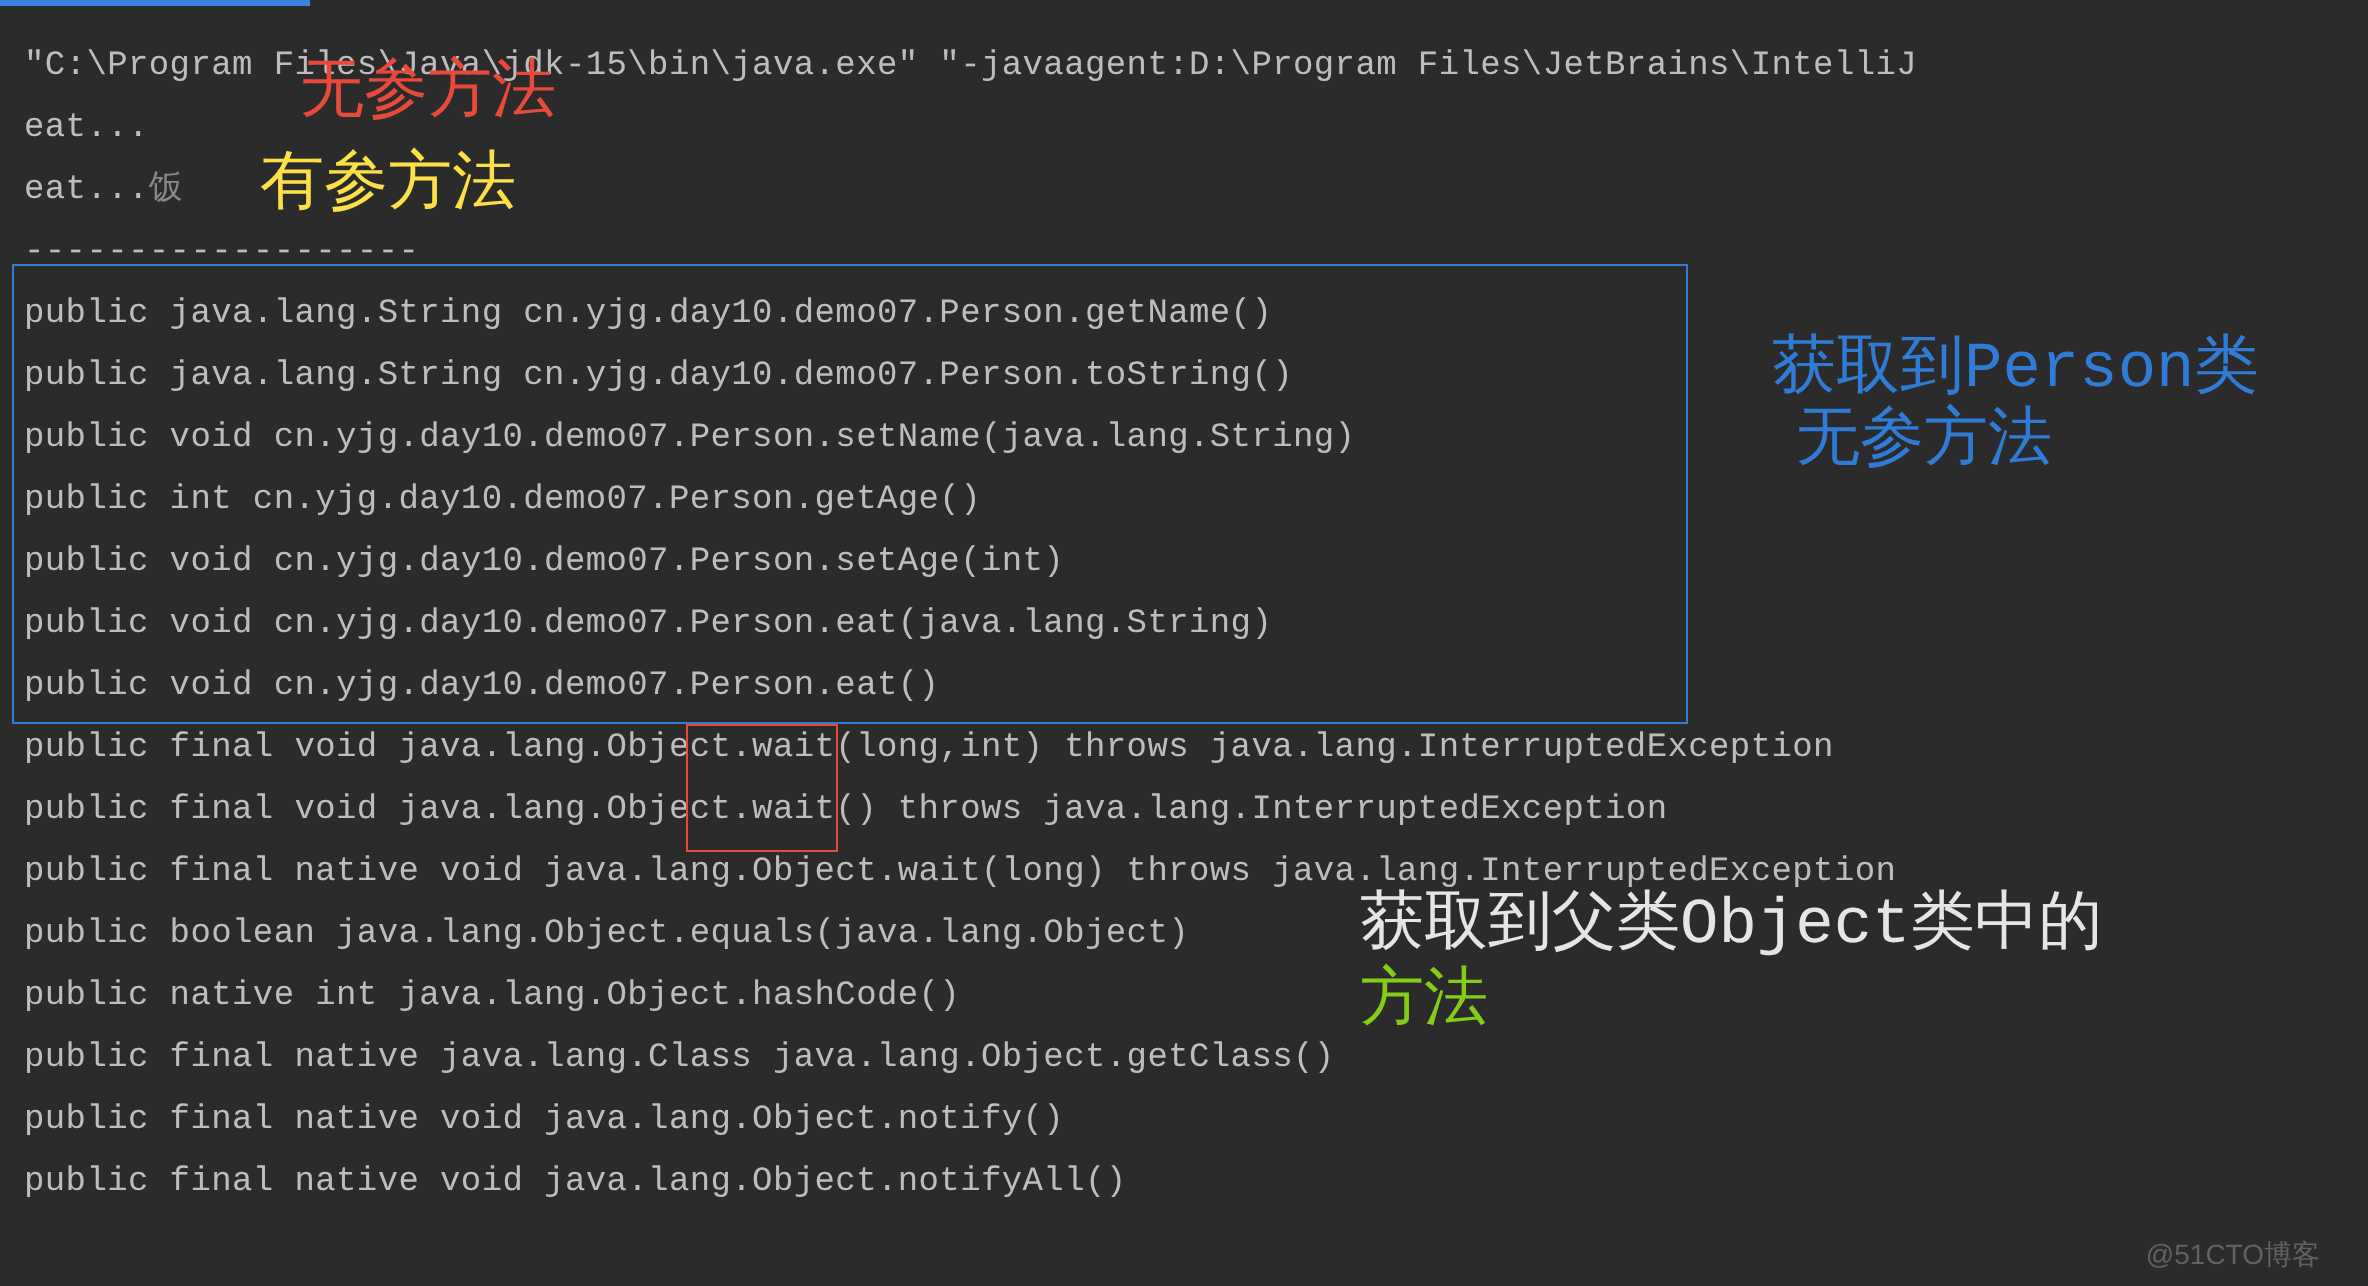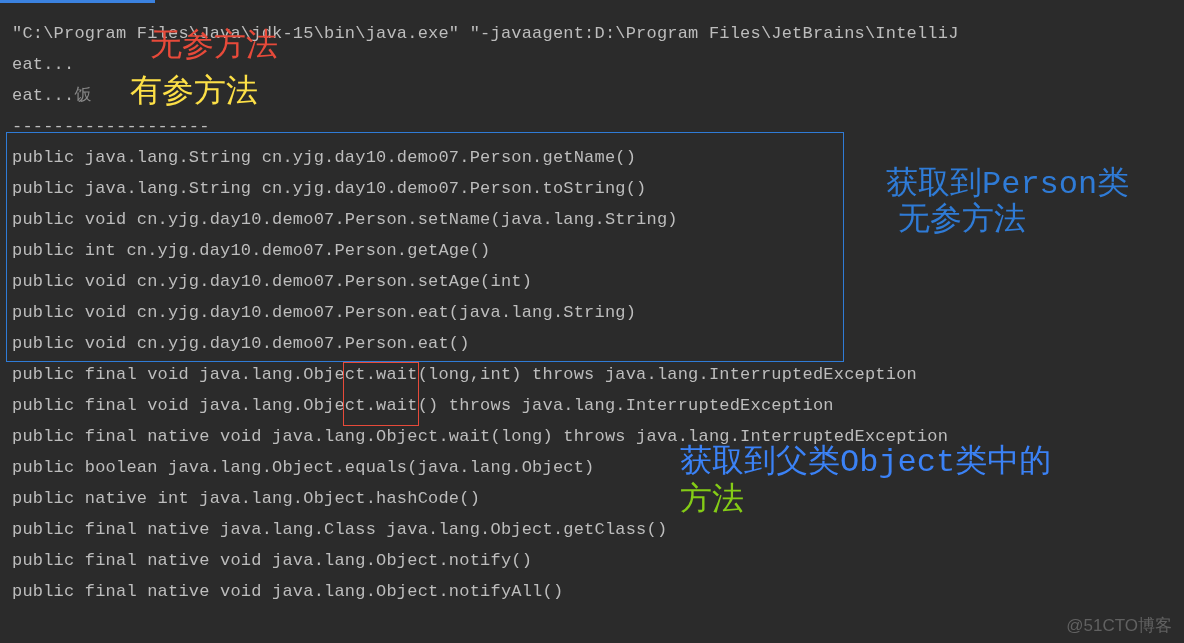--- a/index.html
+++ b/index.html
@@ -37,41 +37,41 @@
     font-family: Liberation Mono, monospace;
     font-size: 32px;
     line-height: 34px;
     font-weight: 500;
     pointer-events: none;
   }
   .anno-red-top { color: #e74a3a; left: 150px; top: 30px; }
   .anno-red-top2 { color: #fde047; left: 130px; top: 76px; }
   .anno-blue1 { color: #2f7bd6; left: 886px; top: 168px; }
   .anno-blue2 { color: #2f7bd6; left: 898px; top: 204px; }
-  .anno-red-b1 { color: #3b82f6; left: 680px; top: 446px; }
+  .anno-red-b1 { color: #e5e5e5; left: 680px; top: 446px; }
   .anno-red-b2 { color: #84cc16; left: 680px; top: 484px; }
   .box-blue {
     position: absolute;
     border: 1.5px solid #2f7bd6;
     background: transparent;
     pointer-events: none;
   }
   .box-red {
     position: absolute;
     border: 1.5px solid #e74a3a;
     background: transparent;
     pointer-events: none;
   }
   .watermark {
     position: absolute;
-    right: 12px;
+    right: 24px;
     bottom: 6px;
     color: #6f6f6f;
     font-family: "Microsoft YaHei", sans-serif;
-    font-size: 17px;
+    font-size: 14px;
     opacity: .8;
   }
 </style>
 </head>
 <body>
 
 <div class="topbar" style="width: 155px;"></div>
 
 <div class="console" id="console"><div class="line">"C:\Program Files\Java\jdk-15\bin\java.exe" "-javaagent:D:\Program Files\JetBrains\IntelliJ</div><div class="line">eat...</div><div class="line">eat...<span class="rice">饭</span></div><div class="line">-------------------</div><div class="line">public java.lang.String cn.yjg.day10.demo07.Person.getName()</div><div class="line">public java.lang.String cn.yjg.day10.demo07.Person.toString()</div><div class="line">public void cn.yjg.day10.demo07.Person.setName(java.lang.String)</div><div class="line">public int cn.yjg.day10.demo07.Person.getAge()</div><div class="line">public void cn.yjg.day10.demo07.Person.setAge(int)</div><div class="line">public void cn.yjg.day10.demo07.Person.eat(java.lang.String)</div><div class="line">public void cn.yjg.day10.demo07.Person.eat()</div><div class="line">public final void java.lang.Object.wait(long,int) throws java.lang.InterruptedException</div><div class="line">public final void java.lang.Object.wait() throws java.lang.InterruptedException</div><div class="line">public final native void java.lang.Object.wait(long) throws java.lang.InterruptedException</div><div class="line">public boolean java.lang.Object.equals(java.lang.Object)</div><div class="line">public native int java.lang.Object.hashCode()</div><div class="line">public final native java.lang.Class java.lang.Object.getClass()</div><div class="line">public final native void java.lang.Object.notify()</div><div class="line">public final native void java.lang.Object.notifyAll()</div></div>
 

